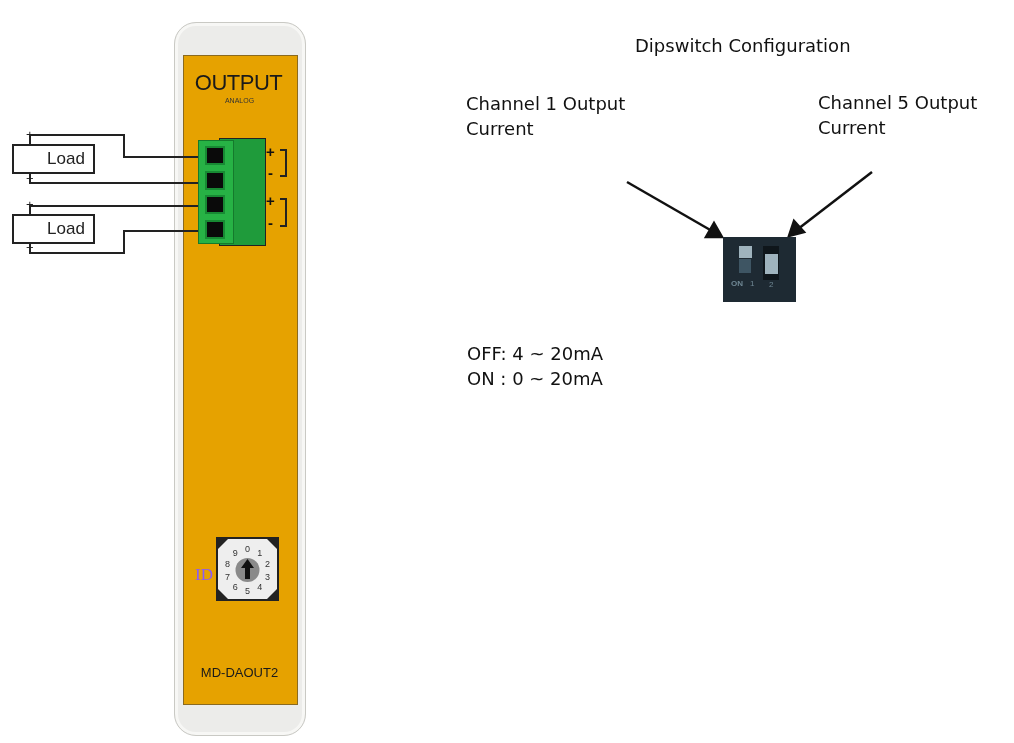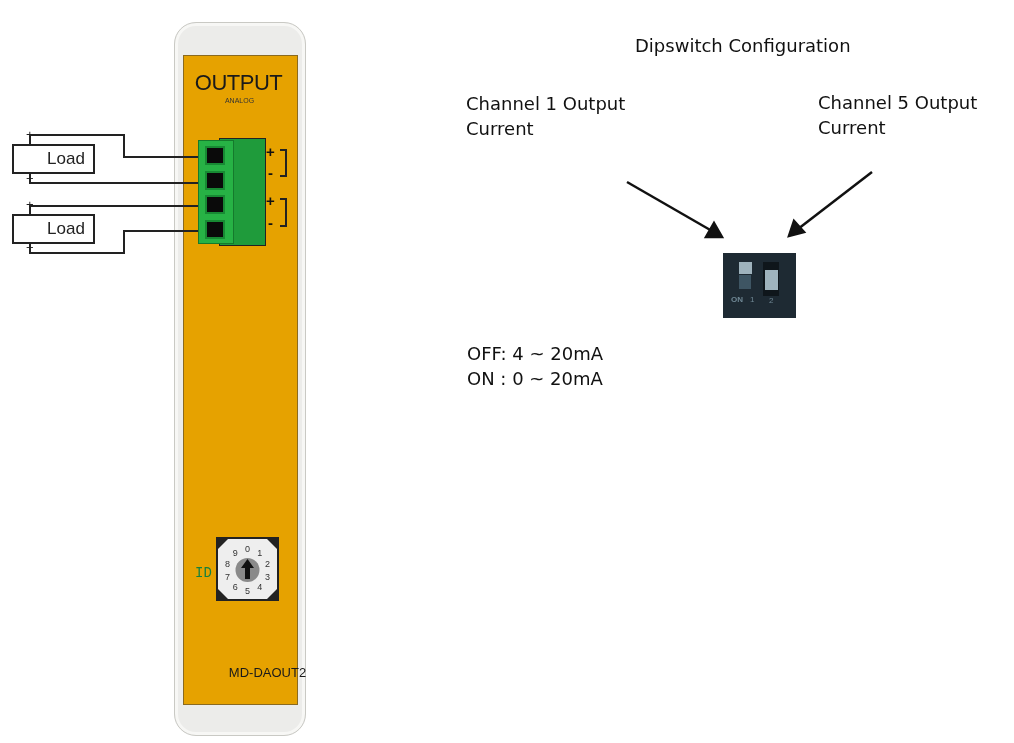--- a/index.html
+++ b/index.html
@@ -3,33 +3,33 @@
 <meta charset="utf-8">
 <style>
   html,body{margin:0;padding:0;background:#ffffff;}
   body{width:1014px;height:743px;position:relative;overflow:hidden;font-family:"DejaVu Sans",sans-serif;}
   .abs{position:absolute;}
   
   .housing{left:174px;top:22px;width:130px;height:712px;background:#ececea;border:1px solid #c9c9c4;border-radius:22px;box-shadow:inset 0 0 0 3px #f7f7f5;}
   .panel{left:183px;top:55px;width:113px;height:648px;background:#e6a200;border:1px solid #8a6a20;}
   .output-title{left:183px;top:70px;width:111px;text-align:center;font-family:"Liberation Sans",sans-serif;font-size:22px;color:#1a1a1a;letter-spacing:-0.5px;}
   .analog{left:183px;top:97px;width:113px;text-align:center;font-family:"Liberation Sans",sans-serif;font-size:7px;color:#333;}
-  .model{left:183px;top:665px;width:113px;text-align:center;font-family:"Liberation Sans",sans-serif;font-size:13px;color:#1a1a1a;margin-left:28px;}
-  .id-label{left:195px;top:565px;font-family:Liberation Mono, monospace;font-size:14px;color:#15803d;}
+  .model{left:183px;top:665px;width:113px;text-align:center;font-family:"Liberation Sans",sans-serif;font-size:13px;color:#1a1a1a;}
+  .id-label{left:195px;top:565px;font-family:Liberation Serif, serif;font-size:17px;color:#8b5cf6;}
   
   .tb-back{left:219px;top:138px;width:45px;height:106px;background:#1f9b3b;border:1px solid #222;}
   .tb-front{left:198px;top:140px;width:34px;height:102px;background:#27b245;border:1px solid #157a2c;}
   .tb-hole{width:16px;height:15px;background:#0a0a0a;border:2px solid #178a33;}
   .pm{font-family:"Liberation Sans",sans-serif;font-weight:bold;font-size:15px;color:#111;}
   
   .load{width:54px;height:26px;border:2px solid #222;background:#fff;font-family:"Liberation Sans",sans-serif;font-size:17px;color:#222;text-align:center;line-height:26px;box-sizing:content-box;padding-left:25px;}
   .sign{font-family:"Liberation Sans",sans-serif;font-size:13px;color:#222;}
   
   .txt{font-family:"DejaVu Sans",sans-serif;font-size:18px;color:#111;line-height:25px;text-align:right;}
-  .dip{left:723px;top:237px;width:73px;height:65px;background:#1e2a33;margin-top:16px;}
+  .dip{left:723px;top:237px;width:73px;height:65px;background:#1e2a33;}
 </style>
 </head>
 <body>
 
 <div class="abs housing"></div>
 <div class="abs panel"></div>
 <div class="abs output-title">OUTPUT</div>
 <div class="abs analog">ANALOG</div>
 
 <svg class="abs" style="left:0;top:0" width="1014" height="743">

